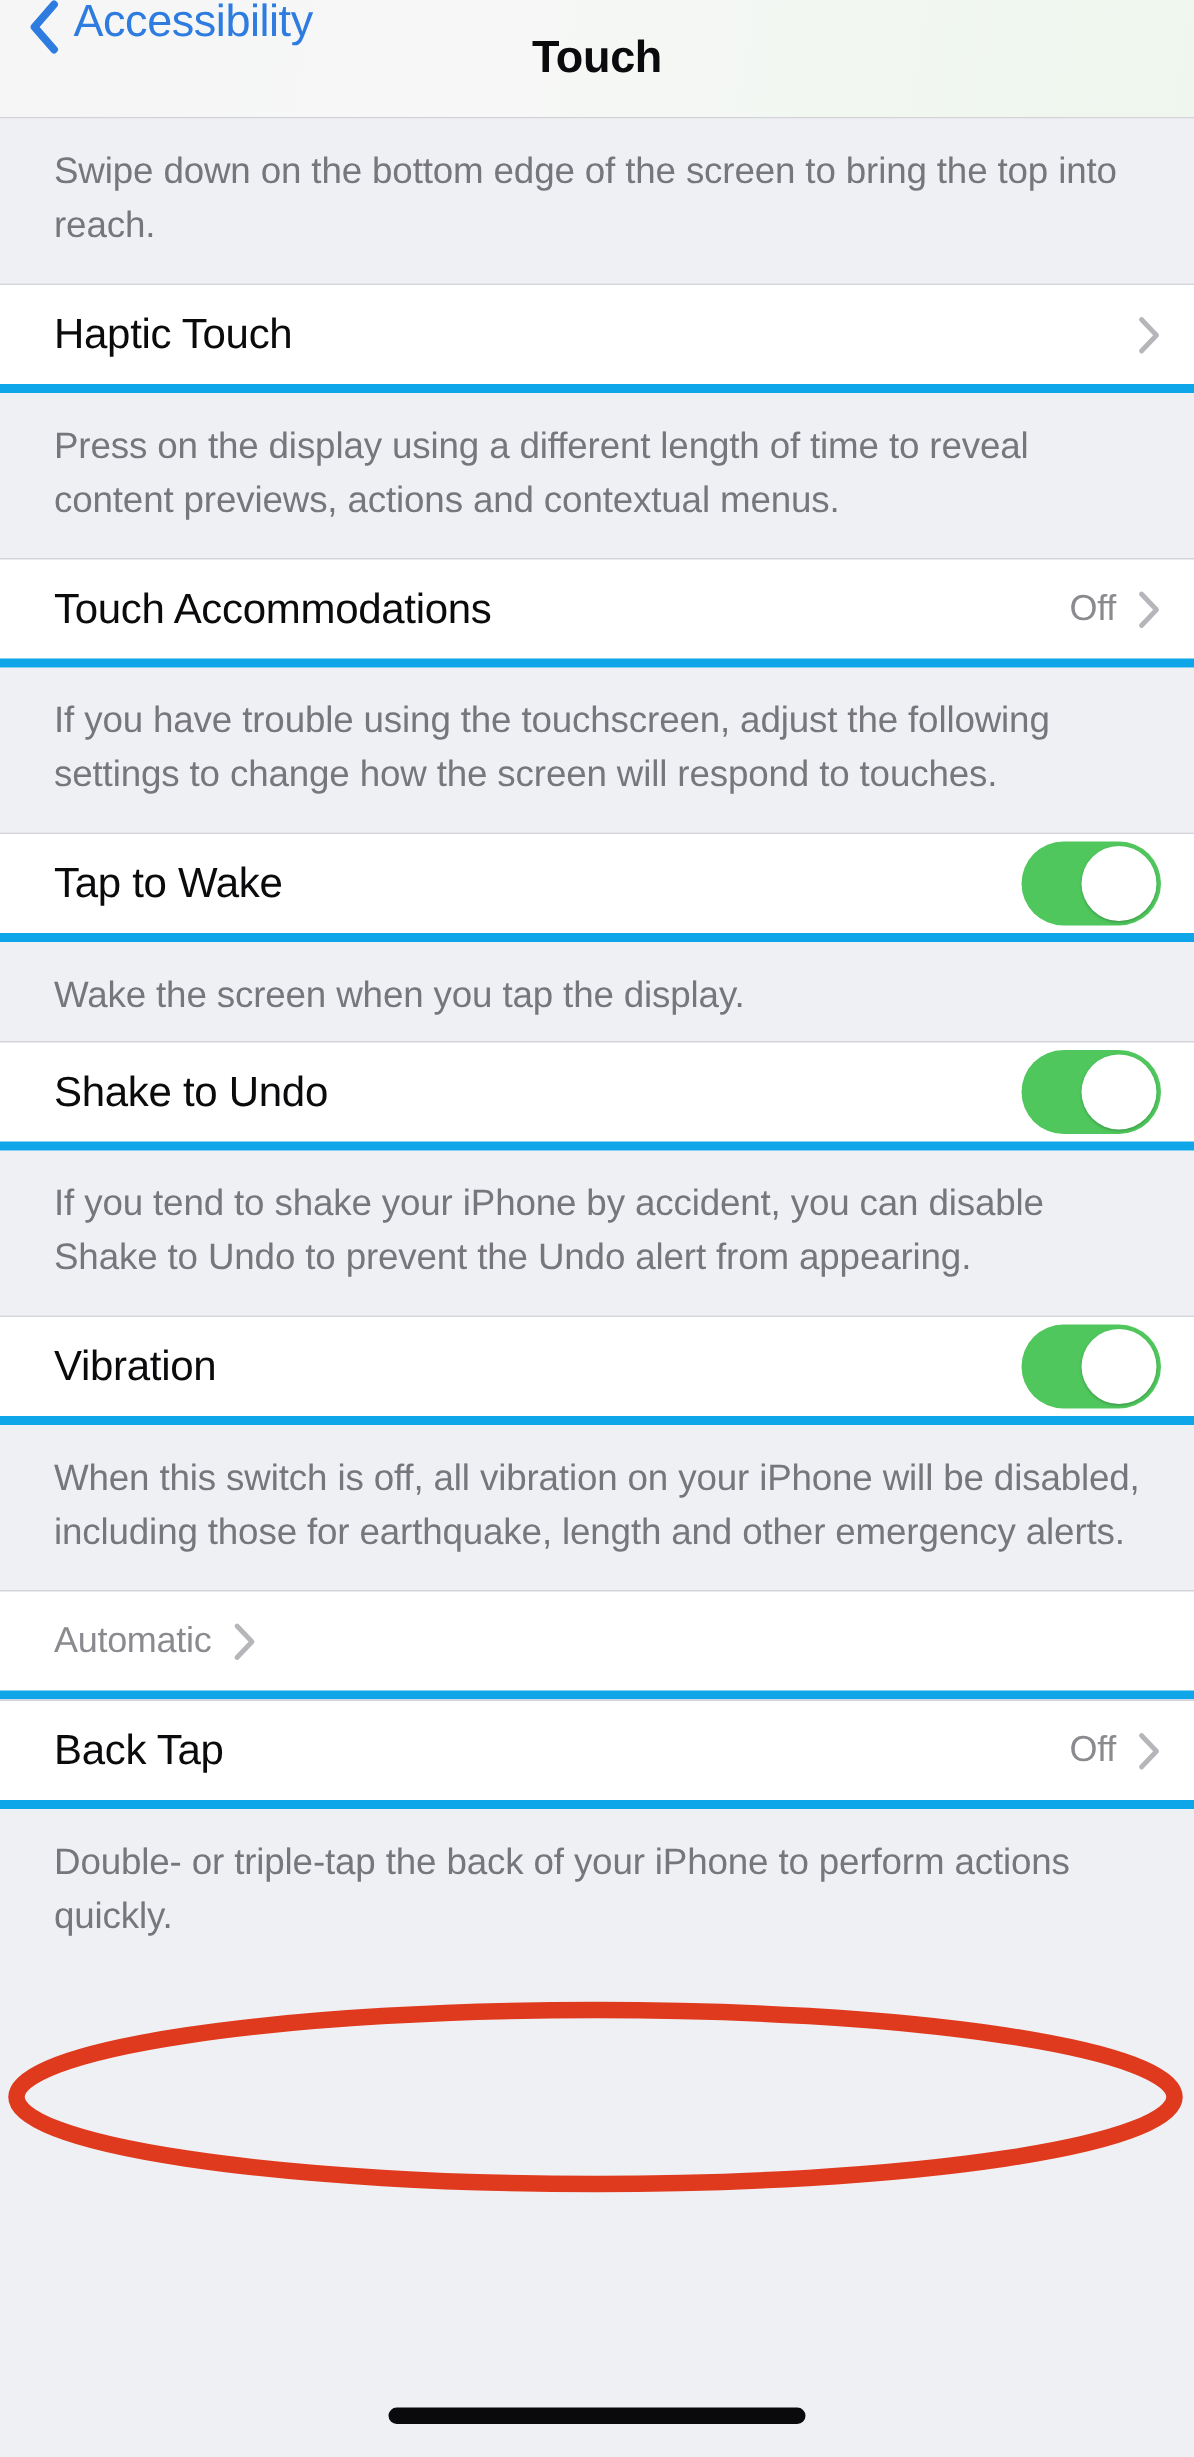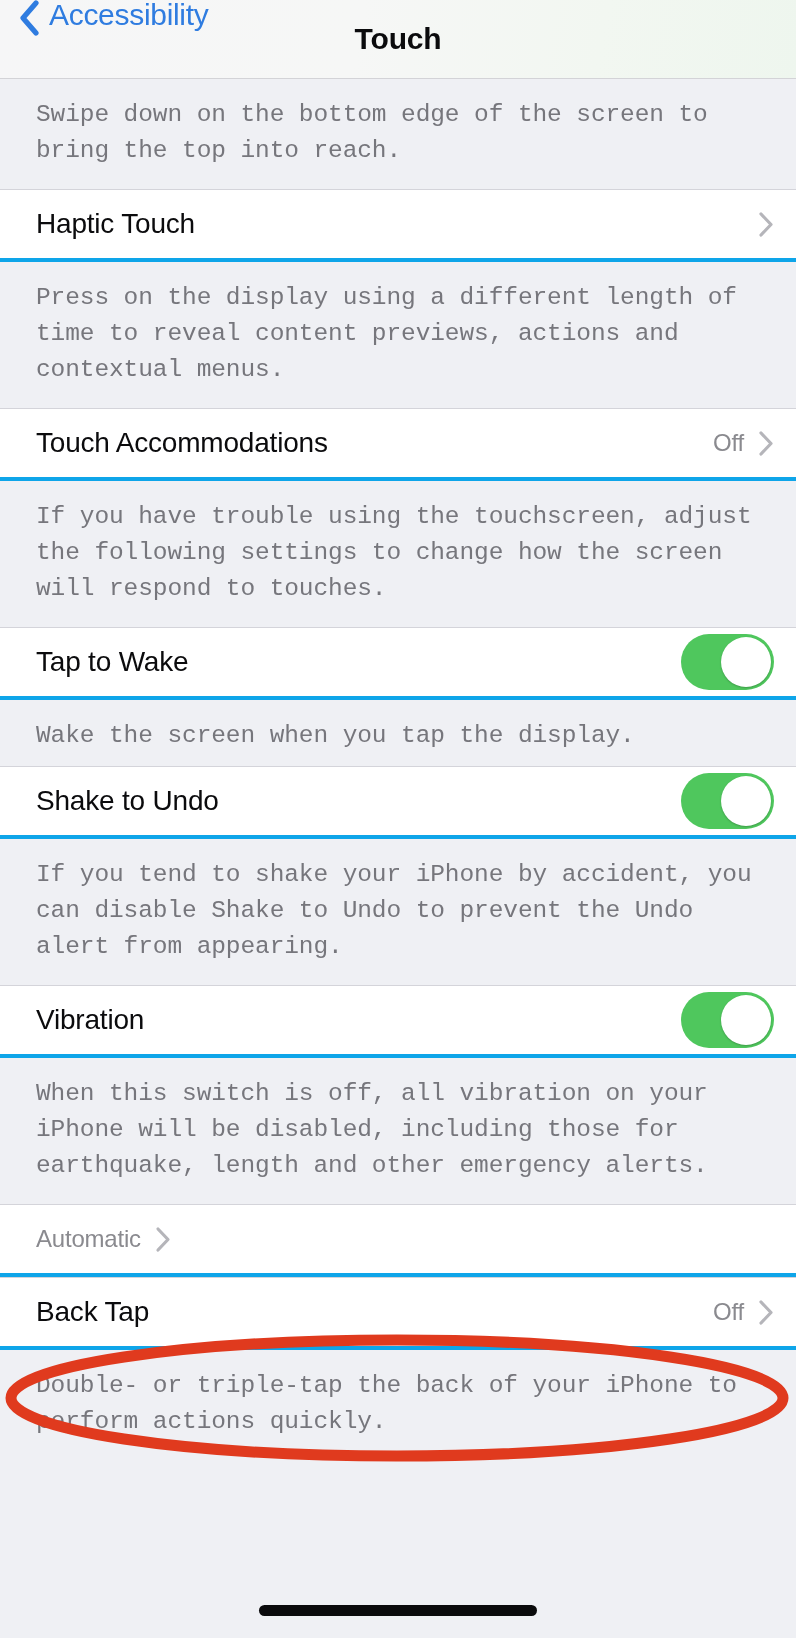--- a/index.html
+++ b/index.html
@@ -75,29 +75,28 @@
     width: 796px;
   }
   .footer-text {
     background: #eff0f4;
     padding: 18px 36px 20px 36px;
     box-sizing: border-box;
     color: #76767c;
     font-size: 24.5px;
     line-height: 36px;
     letter-spacing: -0.1px;
-    font-family: Liberation Mono, monospace;
   }
   .footer-text.pad-sm { padding-bottom: 12px; border-radius: 23px; }
 
   .row {
     position: relative;
     background: #ffffff;
     border-top: 1px solid #d4d4da;
-    border-bottom: 4px solid #0ea5e9;
+    border-bottom: 6px solid #0ea5e9;
     height: 73px;
     display: flex;
     align-items: center;
     padding: 0 22px 0 36px;
     box-sizing: border-box;
     cursor: pointer;
   }
   .row-label {
     font-size: 28px;
     color: #0b0b0d;

